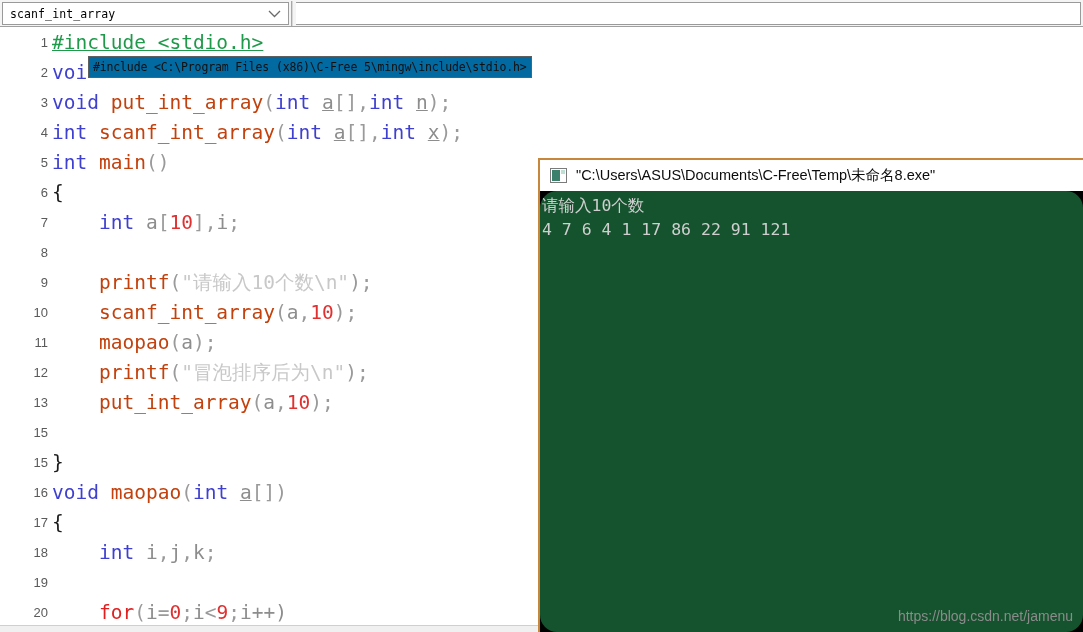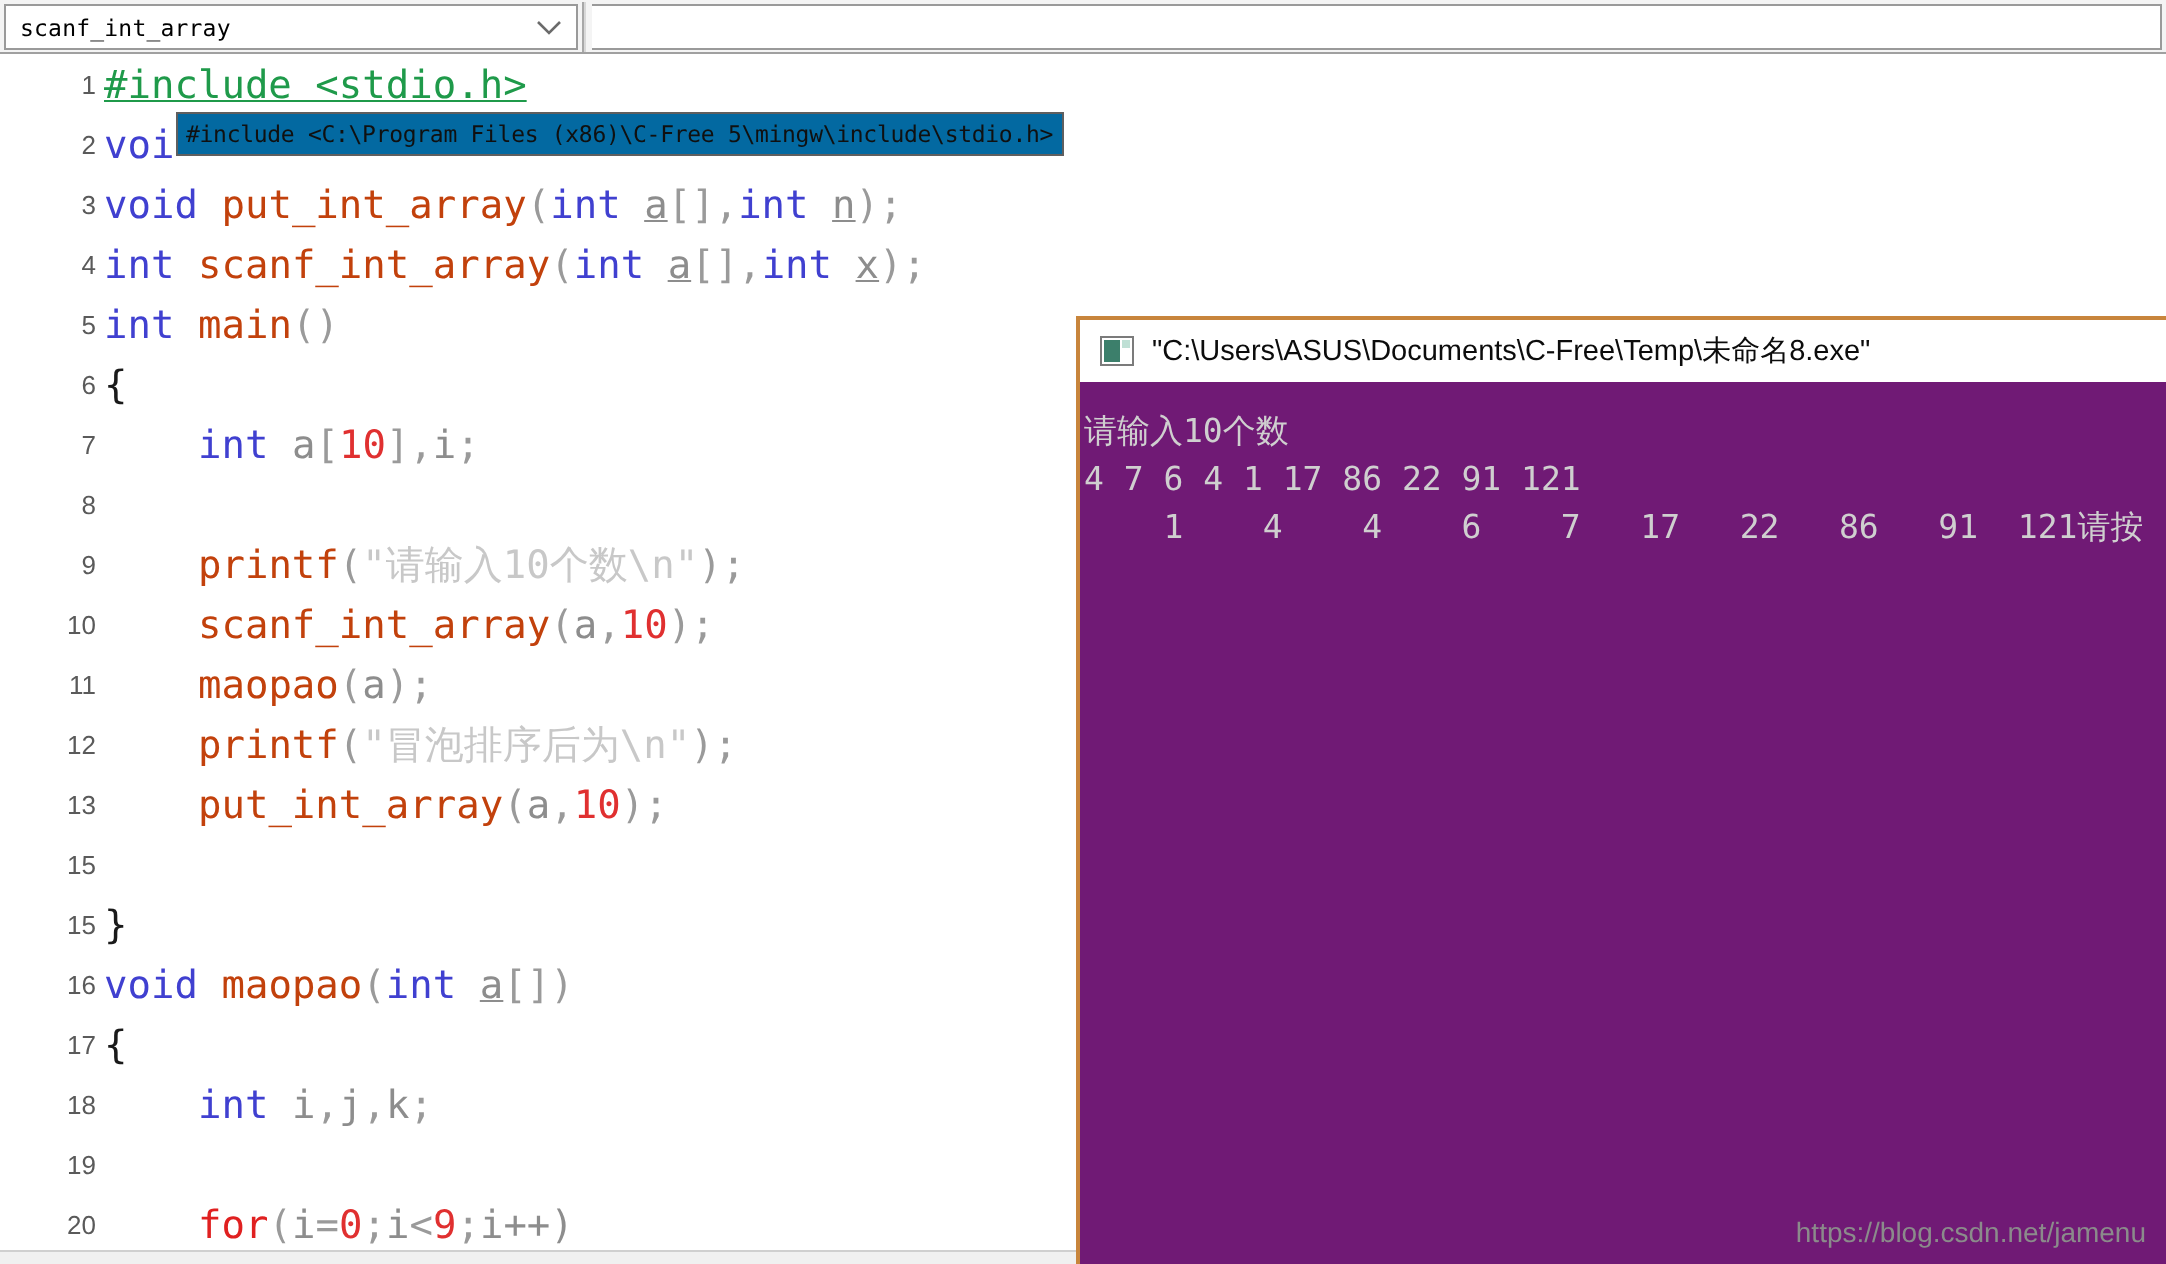--- a/index.html
+++ b/index.html
@@ -200,24 +200,25 @@
   #console-title {
     font-family: "Liberation Sans", sans-serif;
     font-size: 14.5px;
     color: #0c0c0c;
     white-space: nowrap;
   }
   #console-body {
     position: absolute;
     left: 0; top: 31px;
     right: 0; bottom: 0;
-    background: #701a75;
-    padding: 13px 0 0 2px;
-    box-sizing: border-box;
-    overflow: hidden;
+    background: #14532d;
+    padding: 3px 0 0 2px;
+    box-sizing: border-box;
+    overflow: hidden;
+    border-radius: 17px;
   }
   .con-line {
     font-family: "DejaVu Sans Mono", monospace;
     font-size: 16.5px;
     line-height: 24px;
     color: #cfcfcf;
     white-space: pre;
   }
   #watermark {
     position: absolute;
@@ -278,19 +279,18 @@
 
   <div id="console">
     <div id="console-titlebar">
       <span id="console-icon"></span>
       <span id="console-title">"C:\Users\ASUS\Documents\C-Free\Temp\未命名8.exe"</span>
     </div>
     <div id="console-body">
       <div id="console-lines">
           <div class="con-line">请输入10个数</div>
           <div class="con-line">4 7 6 4 1 17 86 22 91 121</div>
-          <div class="con-line">    1    4    4    6    7   17   22   86   91  121请按</div>
         </div>
     </div>
     <div id="watermark">https://blog.csdn.net/jamenu</div>
   </div>
 
 </div>
 
 </body></html>

